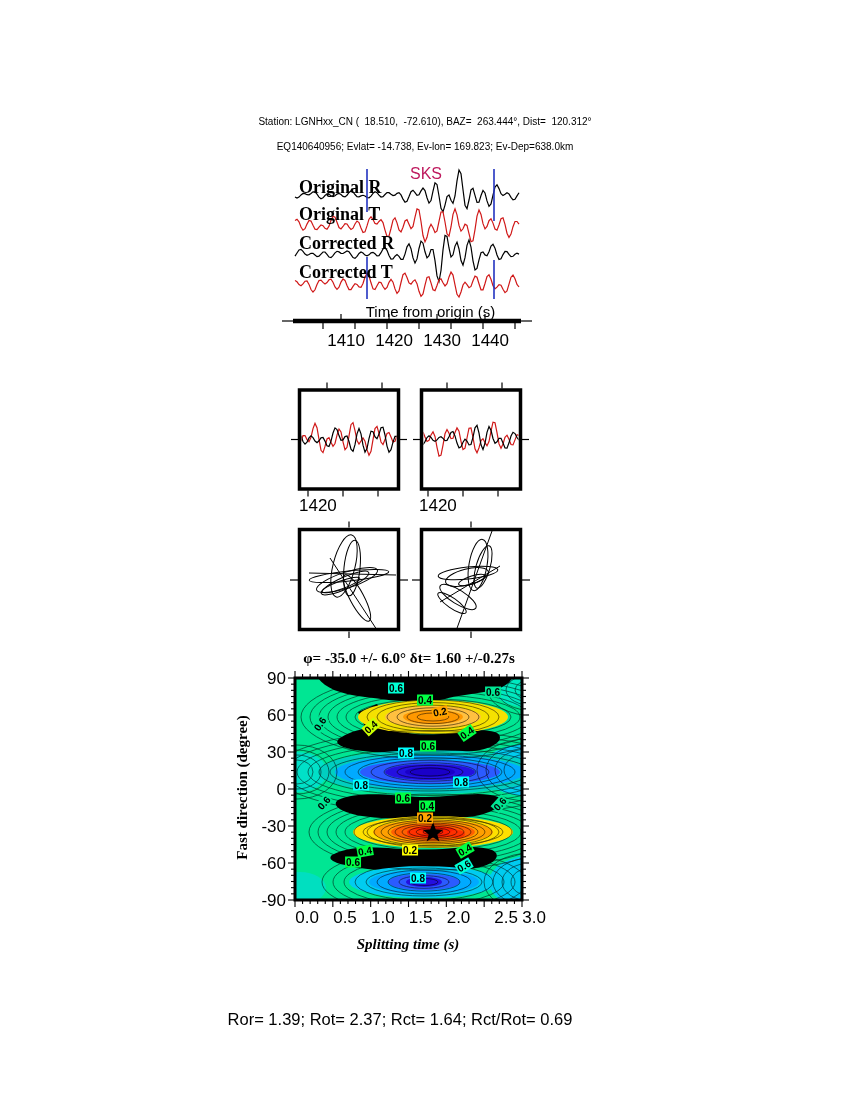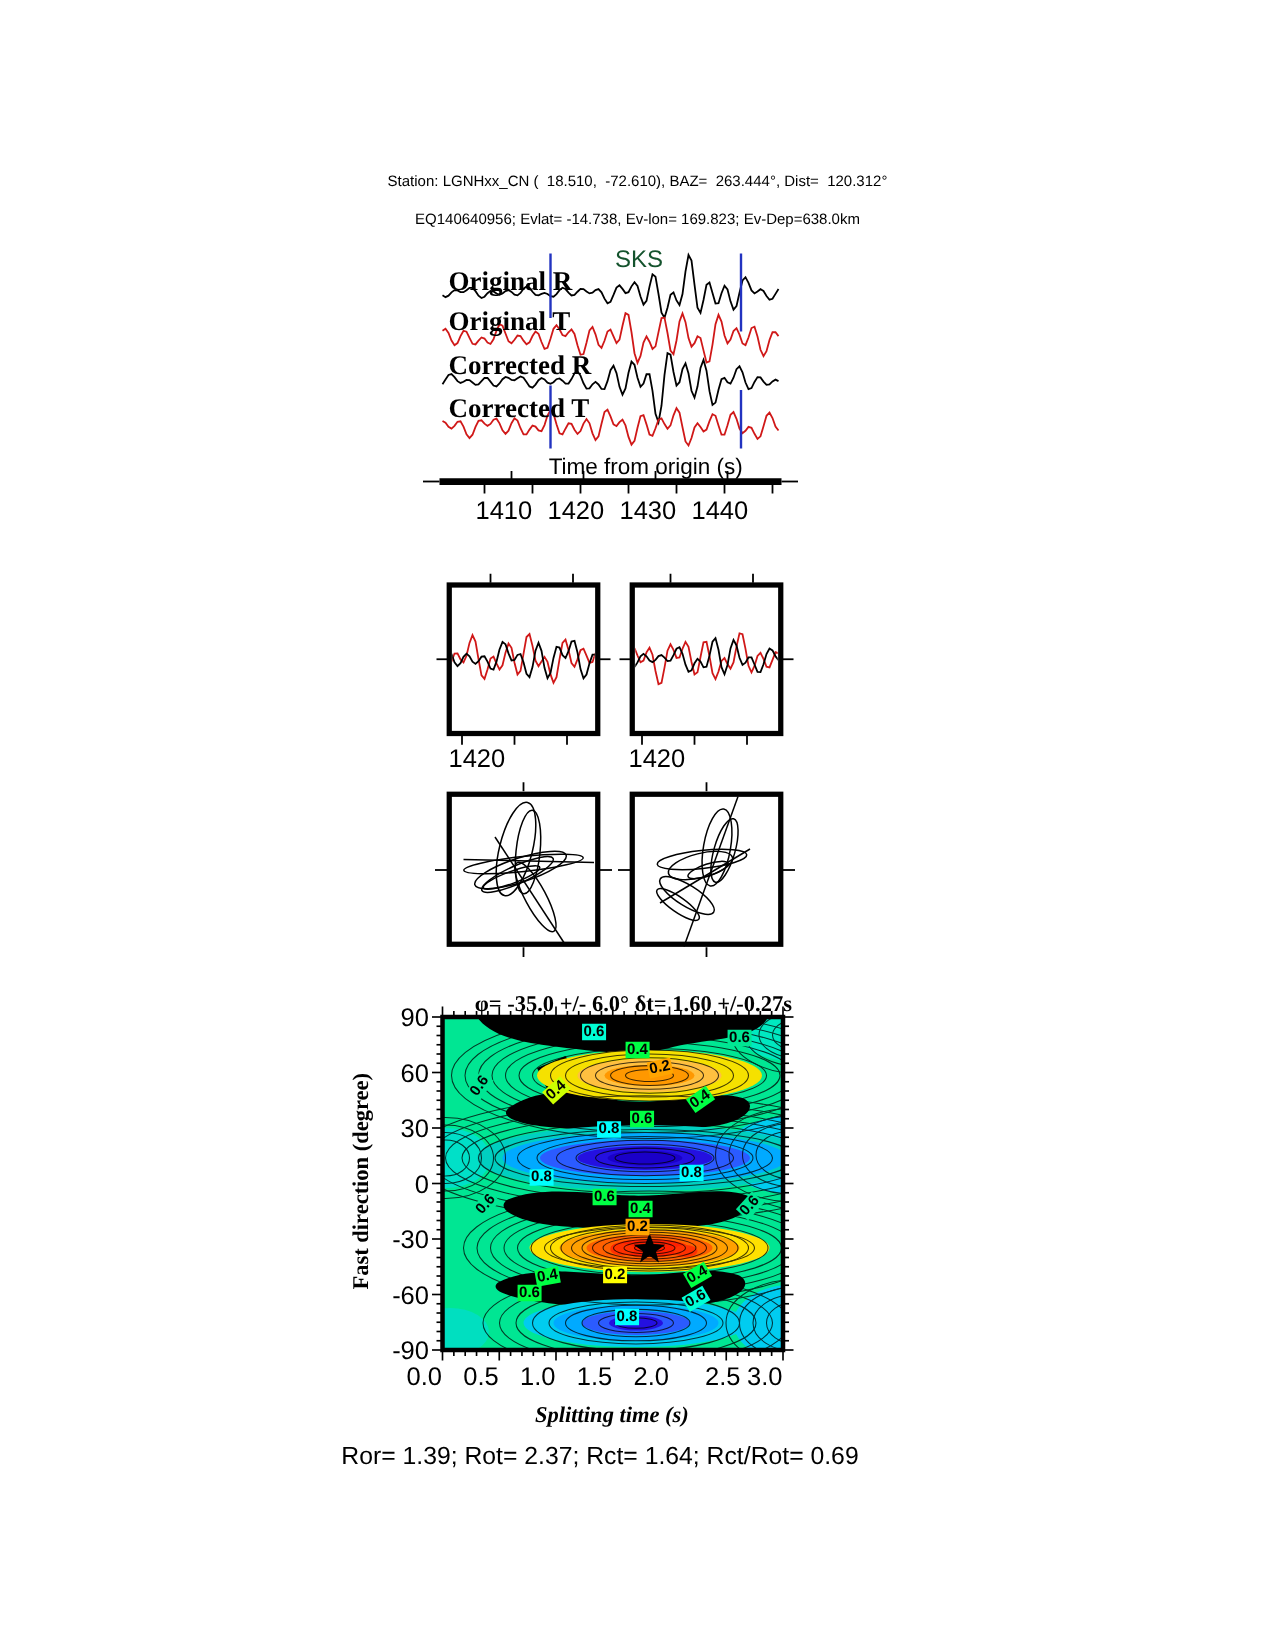--- a/index.html
+++ b/index.html
@@ -2,27 +2,27 @@
 <html><head>
 <meta charset="utf-8">
 <style>
   html,body{margin:0;padding:0;background:#fff;}
   .page{position:relative;width:850px;height:1100px;background:#ffffff;overflow:hidden;
         font-family:"Liberation Sans","DejaVu Sans",sans-serif;color:#000;}
   .abs{position:absolute;}
   svg{position:absolute;left:0;top:0;}
   .hdr{font-size:10px;white-space:pre;left:0;right:0;text-align:center;}
   .serifb{font-family:"Liberation Serif","DejaVu Serif",serif;font-weight:700;}
-  .sks{font-size:16px;color:#14532d;}
+  .sks{font-size:16px;color:#be185d;}
   .taxis{font-size:15px;}
-  .tick{font-size:17px;text-align:left;}
+  .tick{font-size:17px;text-align:right;}
   .ytick{font-size:17px;text-align:right;}
-  .ctitle{font-size:15px;text-align:right;margin-top:12px;}
+  .ctitle{font-size:15px;text-align:center;}
   .axlab{font-size:15px;text-align:center;}
-  .footer{font-size:16.5px;text-align:center;}
+  .footer{font-size:16.5px;text-align:center;margin-top:48px;}
   .clab{font-size:10px;font-weight:700;line-height:11px;padding:0 1px;
         transform-origin:center;white-space:nowrap;}
   .trl{font-size:18px;font-family:"Liberation Serif","DejaVu Serif",serif;font-weight:700;}
 </style>
 </head>
 <body>
 
 <div class="page">
 
 <svg id="gfx" width="850" height="1100" viewBox="0 0 850 1100">

